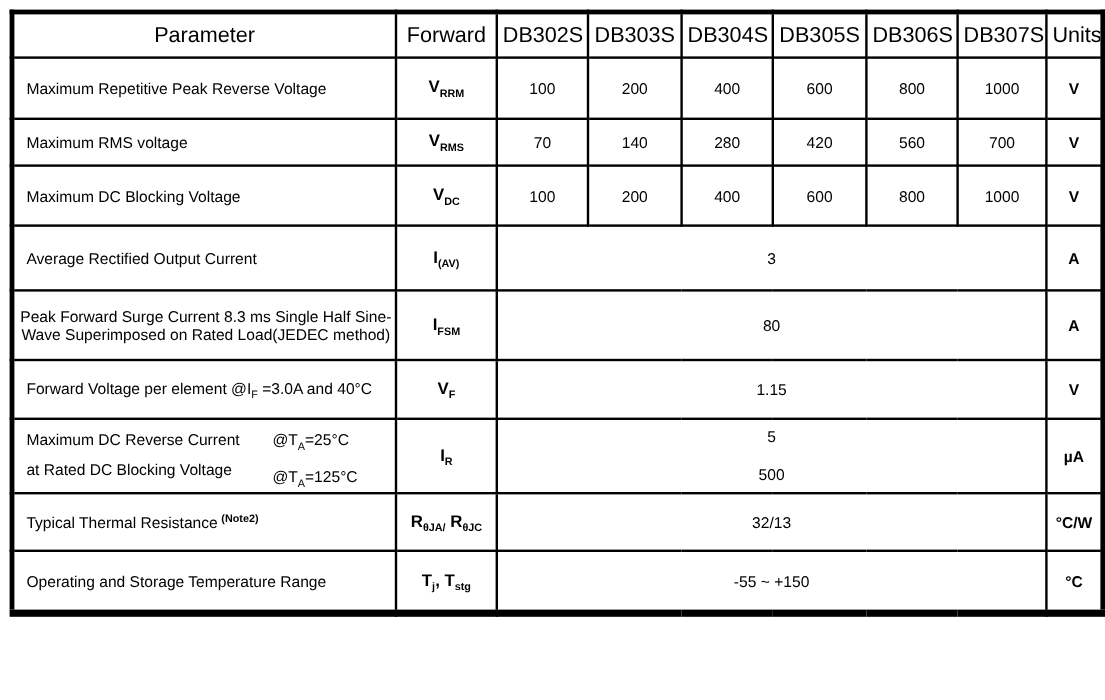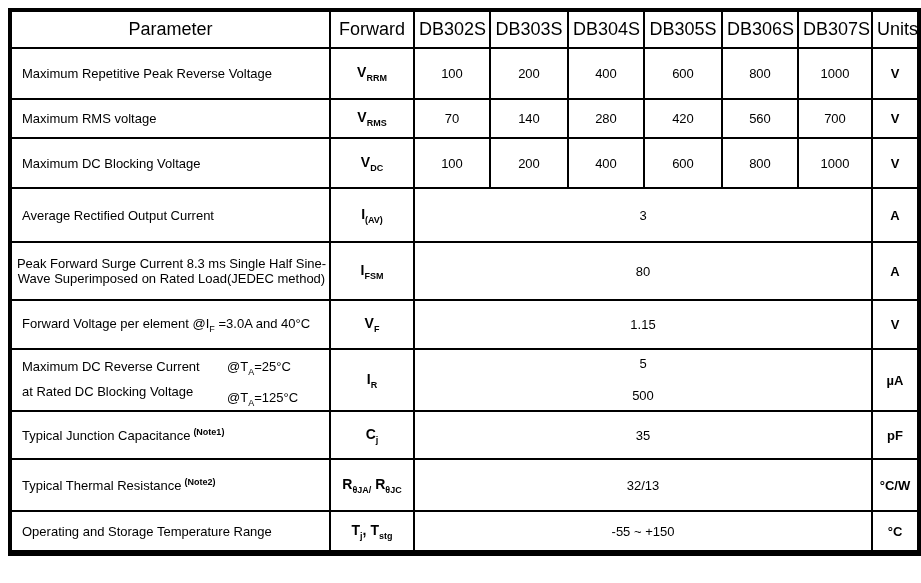--- a/index.html
+++ b/index.html
@@ -152,26 +152,20 @@
       </div>
     </td>
     <td class="sym"><span>I</span><sub>R</sub></td>
     <td colspan="6" class="ir-val">
       <div>5</div>
       <div>500</div>
     </td>
     <td class="unit">µA</td>
   </tr>
 
-  <tr>
-    <td class="param"><span>Typical Junction Capacitance</span><span class="note">(Note1)</span></td>
-    <td class="sym"><span>C</span><sub>j</sub></td>
-    <td colspan="6">35</td>
-    <td class="unit">pF</td>
-  </tr>
 
   <tr>
     <td class="param"><span>Typical Thermal Resistance</span><span class="note">(Note2)</span></td>
     <td class="sym"><span>R</span><sub>θJA/</sub><span> R</span><sub>θJC</sub></td>
     <td colspan="6">32/13</td>
     <td class="unit">°C/W</td>
   </tr>
 
   <tr>
     <td class="param">Operating and Storage Temperature Range</td>

